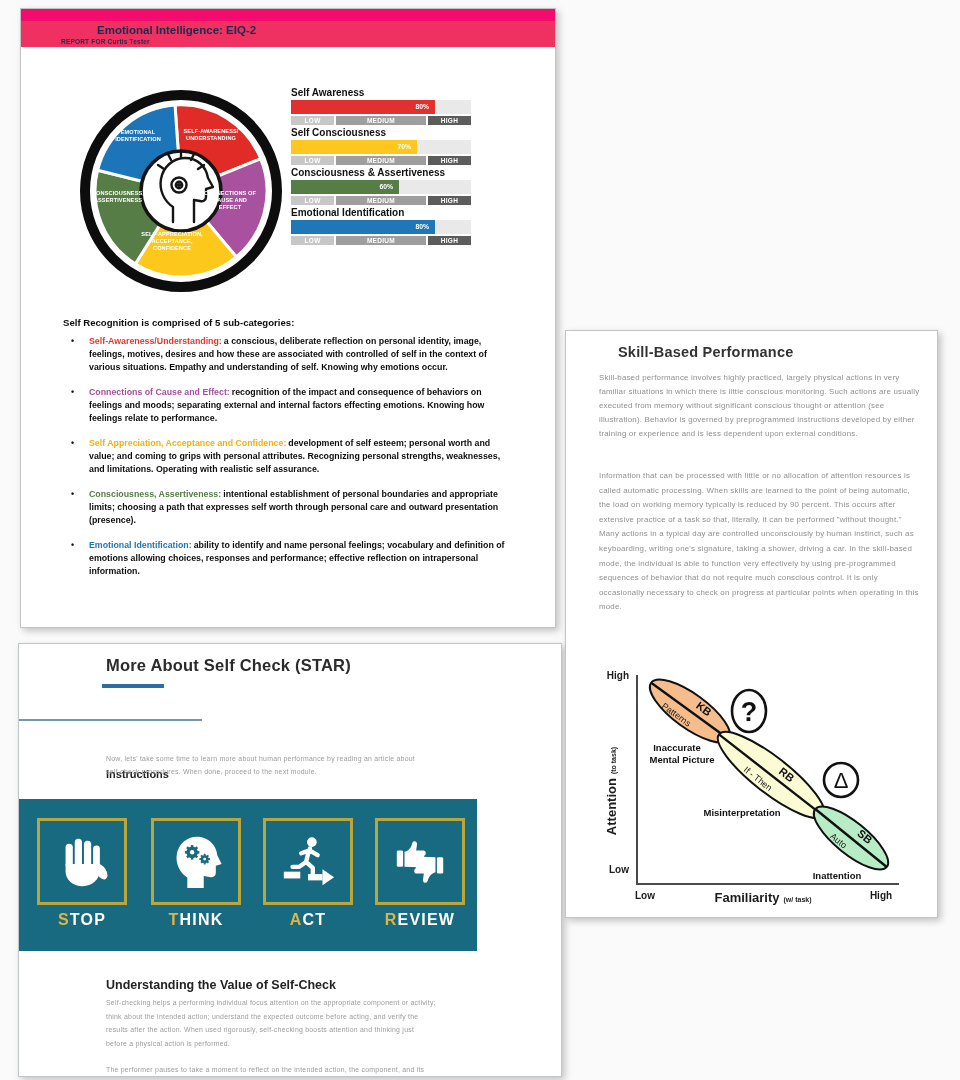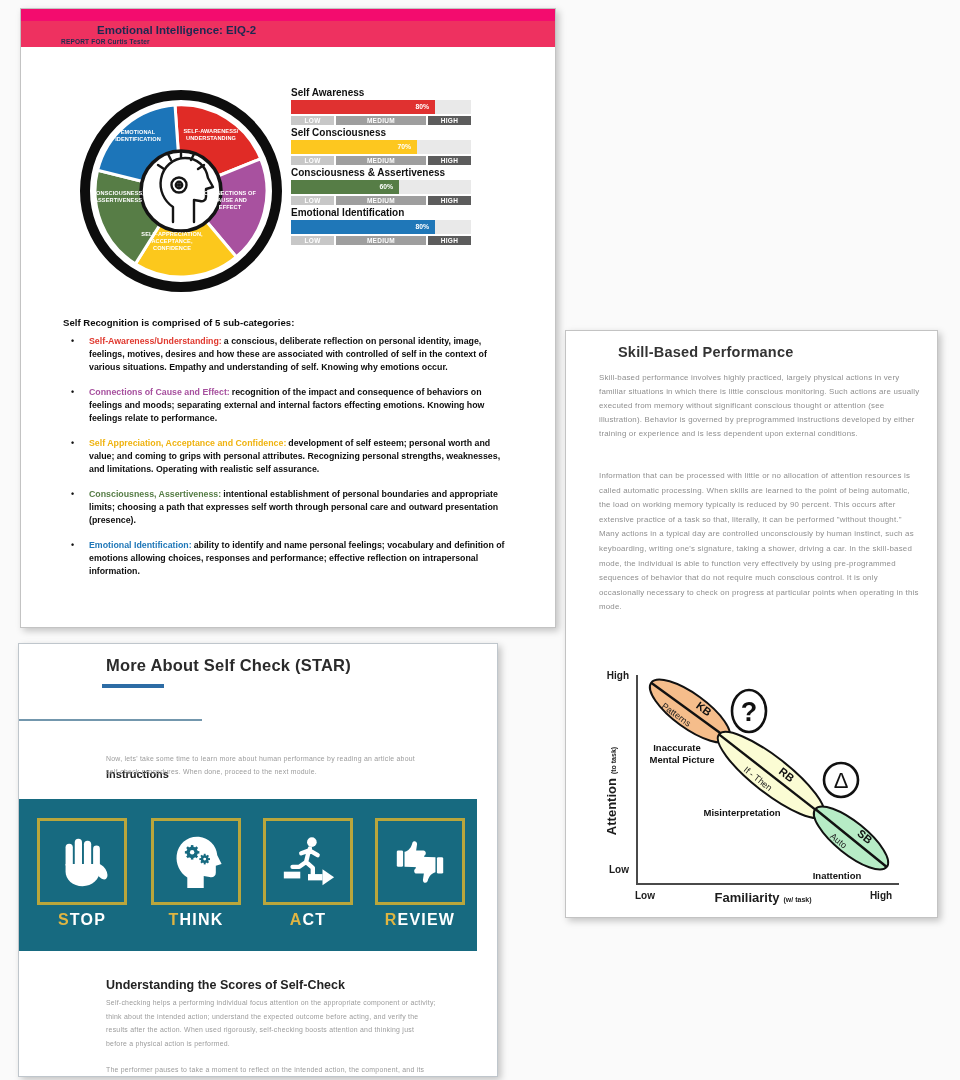--- a/index.html
+++ b/index.html
@@ -37,21 +37,21 @@
   .s-high { flex:0 0 24%; background:#5c5c5c; }
 
   .subcat-head { position:absolute; left:42px; top:308px; font-size:9.6px; font-weight:bold; color:#0d0d0d;text-align:center; }
   .bullets { position:absolute; left:50px; top:326px; width:442px; }
   .bullet { display:flex; margin-bottom:12px; }
   .bullet .dot { width:18px; font-size:9px; font-weight:bold; color:#111; line-height:13px; }
   .bullet p { flex:1; font-size:8.8px; font-weight:bold; color:#0e0e0e; line-height:13px; }
   .bullet .lead { margin-right:2px; }
 
   
-  #card-selfcheck { left:18px; top:643px; width:480px; height:434px; overflow:hidden; border-color:#bfc6cc;padding-left:32px; }
+  #card-selfcheck { left:18px; top:643px; width:544px; height:434px; overflow:hidden; border-color:#bfc6cc;padding-left:32px; }
   .sc-title { position:absolute; left:87px; top:12px; font-size:16.5px; font-weight:bold; color:#2b2b2b; letter-spacing:.2px; }
   .sc-underline { position:absolute; left:83px; top:40px; width:62px; height:4px; }
   .sc-divider { position:absolute; left:0; top:75px; width:183px; height:2px; background:#7397ad; }
   .sc-inst-h { position:absolute; left:87px; top:91px; font-size:11px; font-weight:bold; color:#232323;margin-top:33px; }
   .sc-inst-p { position:absolute; left:87px; top:108px; width:318px; font-size:6.9px; line-height:13px; color:#9b9b9b; letter-spacing:.25px; }
   .star-banner { position:absolute; left:0; top:155px; width:458px; height:152px; }
   .star-sq { position:absolute; top:19px; width:90px; height:87px; border:3px solid #b9a63c; display:flex; align-items:center; justify-content:center; }
   .sq-0 { left:18px; } .sq-1 { left:132px; } .sq-2 { left:244px; } .sq-3 { left:356px; }
   .star-word { position:absolute; top:112px; width:90px; text-align:center; font-size:16px; font-weight:bold; color:#fff; letter-spacing:1.2px; }
   .w-0 { left:18px; } .w-1 { left:132px; } .w-2 { left:244px; } .w-3 { left:356px; }
@@ -257,21 +257,21 @@
           </g>
         </g>
       </svg>
     </div>
     <div class="star-word w-0"><span style="color: rgb(223, 181, 66);">S</span><span>TOP</span></div>
     <div class="star-word w-1"><span style="color: rgb(223, 181, 66);">T</span><span>HINK</span></div>
     <div class="star-word w-2"><span style="color: rgb(223, 181, 66);">A</span><span>CT</span></div>
     <div class="star-word w-3"><span style="color: rgb(223, 181, 66);">R</span><span>EVIEW</span></div>
   </div>
 
-  <div class="sc-val-h">Understanding the Scores of Self-Check</div>
+  <div class="sc-val-h">Understanding the Value of Self-Check</div>
   <p class="sc-val-p">Self-checking helps a performing individual focus attention on the appropriate component or activity; think about the intended action; understand the expected outcome before acting, and verify the results after the action. When used rigorously, self-checking boosts attention and thinking just before a physical action is performed.</p>
   <p class="sc-val-p2">The performer pauses to take a moment to reflect on the intended action, the component, and its</p>
 </div>
 
 <div class="card" id="card-skill">
   <div class="sk-title">Skill-Based Performance</div>
   <p class="sk-p1">Skill-based performance involves highly practiced, largely physical actions in very familiar situations in which there is little conscious monitoring. Such actions are usually executed from memory without significant conscious thought or attention (see illustration). Behavior is governed by preprogrammed instructions developed by either training or experience and is less dependent upon external conditions.</p>
   <p class="sk-p2">Information that can be processed with little or no allocation of attention resources is called automatic processing. When skills are learned to the point of being automatic, the load on working memory typically is reduced by 90 percent. This occurs after extensive practice of a task so that, literally, it can be performed "without thought." Many actions in a typical day are controlled unconsciously by human instinct, such as keyboarding, writing one's signature, taking a shower, driving a car. In the skill-based mode, the individual is able to function very effectively by using pre-programmed sequences of behavior that do not require much conscious control. It is only occasionally necessary to check on progress at particular points when operating in this mode.</p>
 
   <svg class="sk-diagram" viewBox="0 0 373 248" width="373" height="248">

